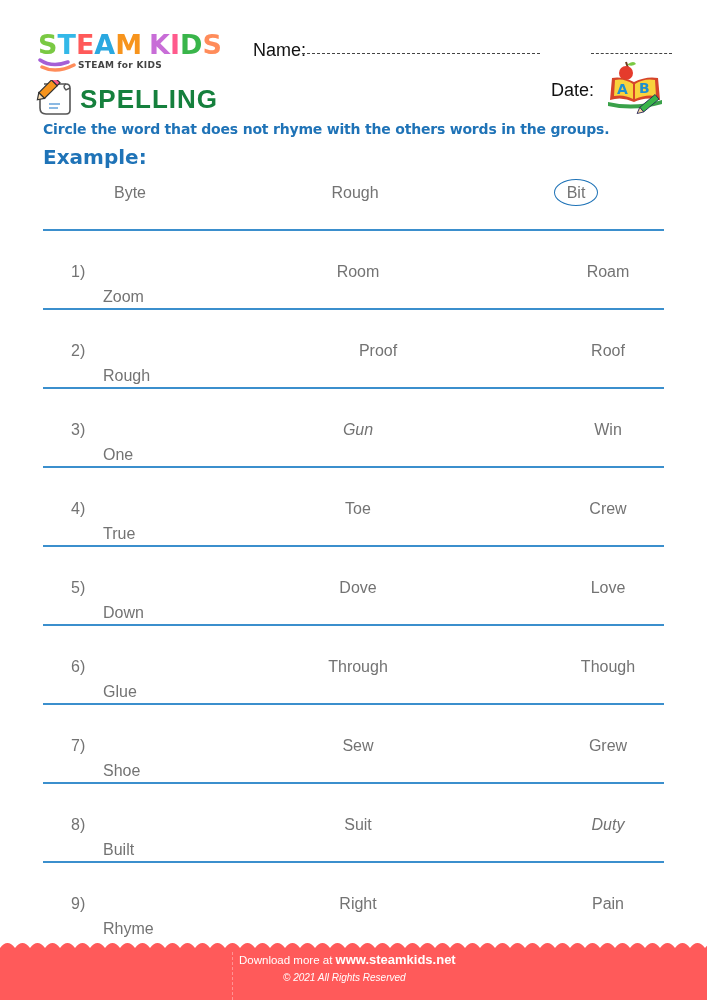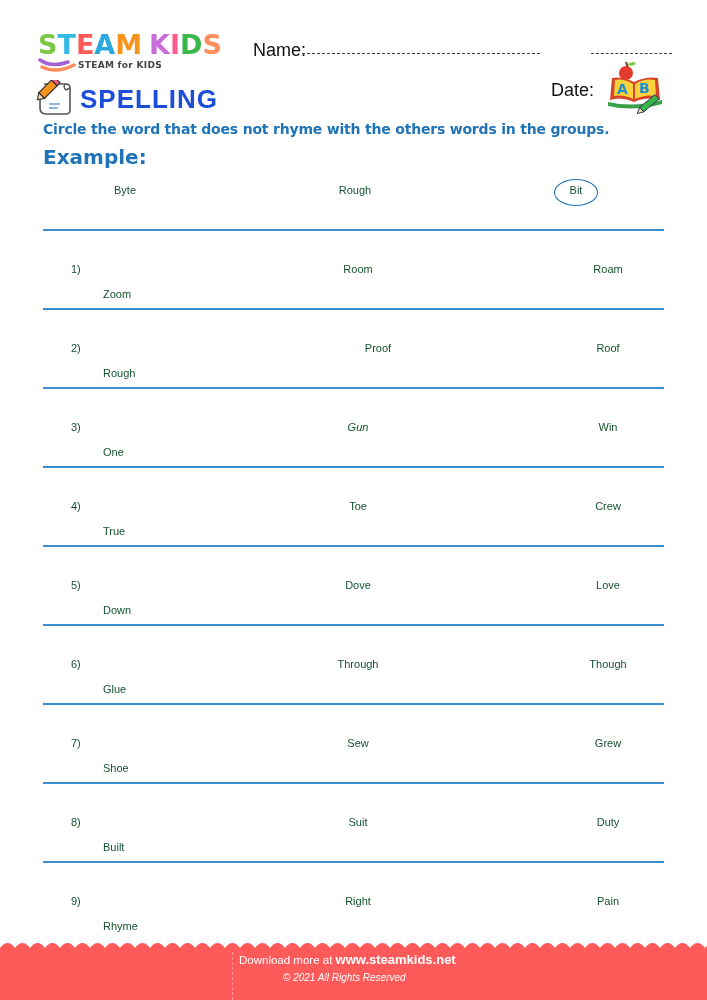--- a/index.html
+++ b/index.html
@@ -15,26 +15,26 @@
     .logo-word { position: absolute; left: 0; top: 0; font-family: "DejaVu Sans", sans-serif; font-weight: bold; font-size: 27px; letter-spacing: 0px; line-height: 30px; white-space: nowrap; }
     .logo-word span { display: inline-block; }
     .logo-sub { position: absolute; left: 40px; top: 30px; font-family: "DejaVu Sans", sans-serif; font-weight: bold; font-size: 9px; color: #444; letter-spacing: 0.3px; }
     .logo-swoosh { position: absolute; left: 0; top: 26px; }
 
     
     .hdr-label { font-family: "Liberation Sans", sans-serif; font-size: 18px; color: #111; }
     .dots { border-bottom: 1px dashed #444; height: 0; }
 
     
-    .title { left: 80px; top: 84px; font-family: "Liberation Sans", sans-serif; font-weight: bold; font-size: 26px; color: #1d4ed8; letter-spacing: 1px; }
+    .title { left: 80px; top: 84px; font-family: "Liberation Sans", sans-serif; font-weight: bold; font-size: 26px; color: #15803d; letter-spacing: 1px; }
     .instr { left: 43px; top: 121px; font-family: "DejaVu Sans", sans-serif; font-weight: bold; font-size: 14px; color: #1f73b7; letter-spacing: -0.2px; }
     .example-label { left: 43px; top: 145px; font-family: "DejaVu Sans", sans-serif; font-weight: bold; font-size: 20px; color: #1f73b7; }
 
     
-    .word { font-family: "Liberation Sans", sans-serif; font-size: 11px; color: #14532d; white-space: nowrap; }
+    .word { font-family: "Liberation Sans", sans-serif; font-size: 16px; color: #737373; white-space: nowrap; }
     .col1 { left: 103px; margin-top: 25px; }
     .col2 { left: 358px; transform: translateX(-50%); }
     .col3 { left: 608px; transform: translateX(-50%); }
     .num { left: 71px; }
     .rule { left: 43px; width: 621px; height: 2px; background: #3b8fcd; }
     .circle { border: 1.5px solid #1f73b7; border-radius: 50%; }
 
     
     .footer { left: 0; top: 948px; width: 707px; height: 52px; background: #ff5a5a; }
     .scallops { left: 0; top: 940px; width: 707px; height: 10px; }
@@ -130,21 +130,21 @@
     <div class="abs word col3" style="top: 658px;">Though</div>
     <div class="abs rule" style="top: 703px;"></div>
     <div class="abs word num" style="top: 737px;">7)</div>
     <div class="abs word col1" style="top: 737px;">Shoe</div>
     <div class="abs word col2" style="top: 737px;">Sew</div>
     <div class="abs word col3" style="top: 737px;">Grew</div>
     <div class="abs rule" style="top: 782px;"></div>
     <div class="abs word num" style="top: 816px;">8)</div>
     <div class="abs word col1" style="top: 816px;">Built</div>
     <div class="abs word col2" style="top: 816px;">Suit</div>
-    <div class="abs word col3" style="top: 816px;">Duty</div>
+    <div class="abs word col3" style="top: 816px; font-style: italic;">Duty</div>
     <div class="abs rule" style="top: 861px;"></div>
     <div class="abs word num" style="top: 895px;">9)</div>
     <div class="abs word col1" style="top: 895px;">Rhyme</div>
     <div class="abs word col2" style="top: 895px;">Right</div>
     <div class="abs word col3" style="top: 895px;">Pain</div>
   </div>
 
 <svg class="abs scallops" width="707" height="10" viewBox="0 0 707 10" preserveAspectRatio="none" id="scallops">
     <path d="M0 10 L0 8 Q7.5 -2 15 8 L15 8 Q22.5 -2 30 8 L30 8 Q37.5 -2 45 8 L45 8 Q52.5 -2 60 8 L60 8 Q67.5 -2 75 8 L75 8 Q82.5 -2 90 8 L90 8 Q97.5 -2 105 8 L105 8 Q112.5 -2 120 8 L120 8 Q127.5 -2 135 8 L135 8 Q142.5 -2 150 8 L150 8 Q157.5 -2 165 8 L165 8 Q172.5 -2 180 8 L180 8 Q187.5 -2 195 8 L195 8 Q202.5 -2 210 8 L210 8 Q217.5 -2 225 8 L225 8 Q232.5 -2 240 8 L240 8 Q247.5 -2 255 8 L255 8 Q262.5 -2 270 8 L270 8 Q277.5 -2 285 8 L285 8 Q292.5 -2 300 8 L300 8 Q307.5 -2 315 8 L315 8 Q322.5 -2 330 8 L330 8 Q337.5 -2 345 8 L345 8 Q352.5 -2 360 8 L360 8 Q367.5 -2 375 8 L375 8 Q382.5 -2 390 8 L390 8 Q397.5 -2 405 8 L405 8 Q412.5 -2 420 8 L420 8 Q427.5 -2 435 8 L435 8 Q442.5 -2 450 8 L450 8 Q457.5 -2 465 8 L465 8 Q472.5 -2 480 8 L480 8 Q487.5 -2 495 8 L495 8 Q502.5 -2 510 8 L510 8 Q517.5 -2 525 8 L525 8 Q532.5 -2 540 8 L540 8 Q547.5 -2 555 8 L555 8 Q562.5 -2 570 8 L570 8 Q577.5 -2 585 8 L585 8 Q592.5 -2 600 8 L600 8 Q607.5 -2 615 8 L615 8 Q622.5 -2 630 8 L630 8 Q637.5 -2 645 8 L645 8 Q652.5 -2 660 8 L660 8 Q667.5 -2 675 8 L675 8 Q682.5 -2 690 8 L690 8 Q697.5 -2 705 8 L705 8 Q712.5 -2 720 8 L707 10 Z" fill="#ff5a5a"></path>
   </svg>

